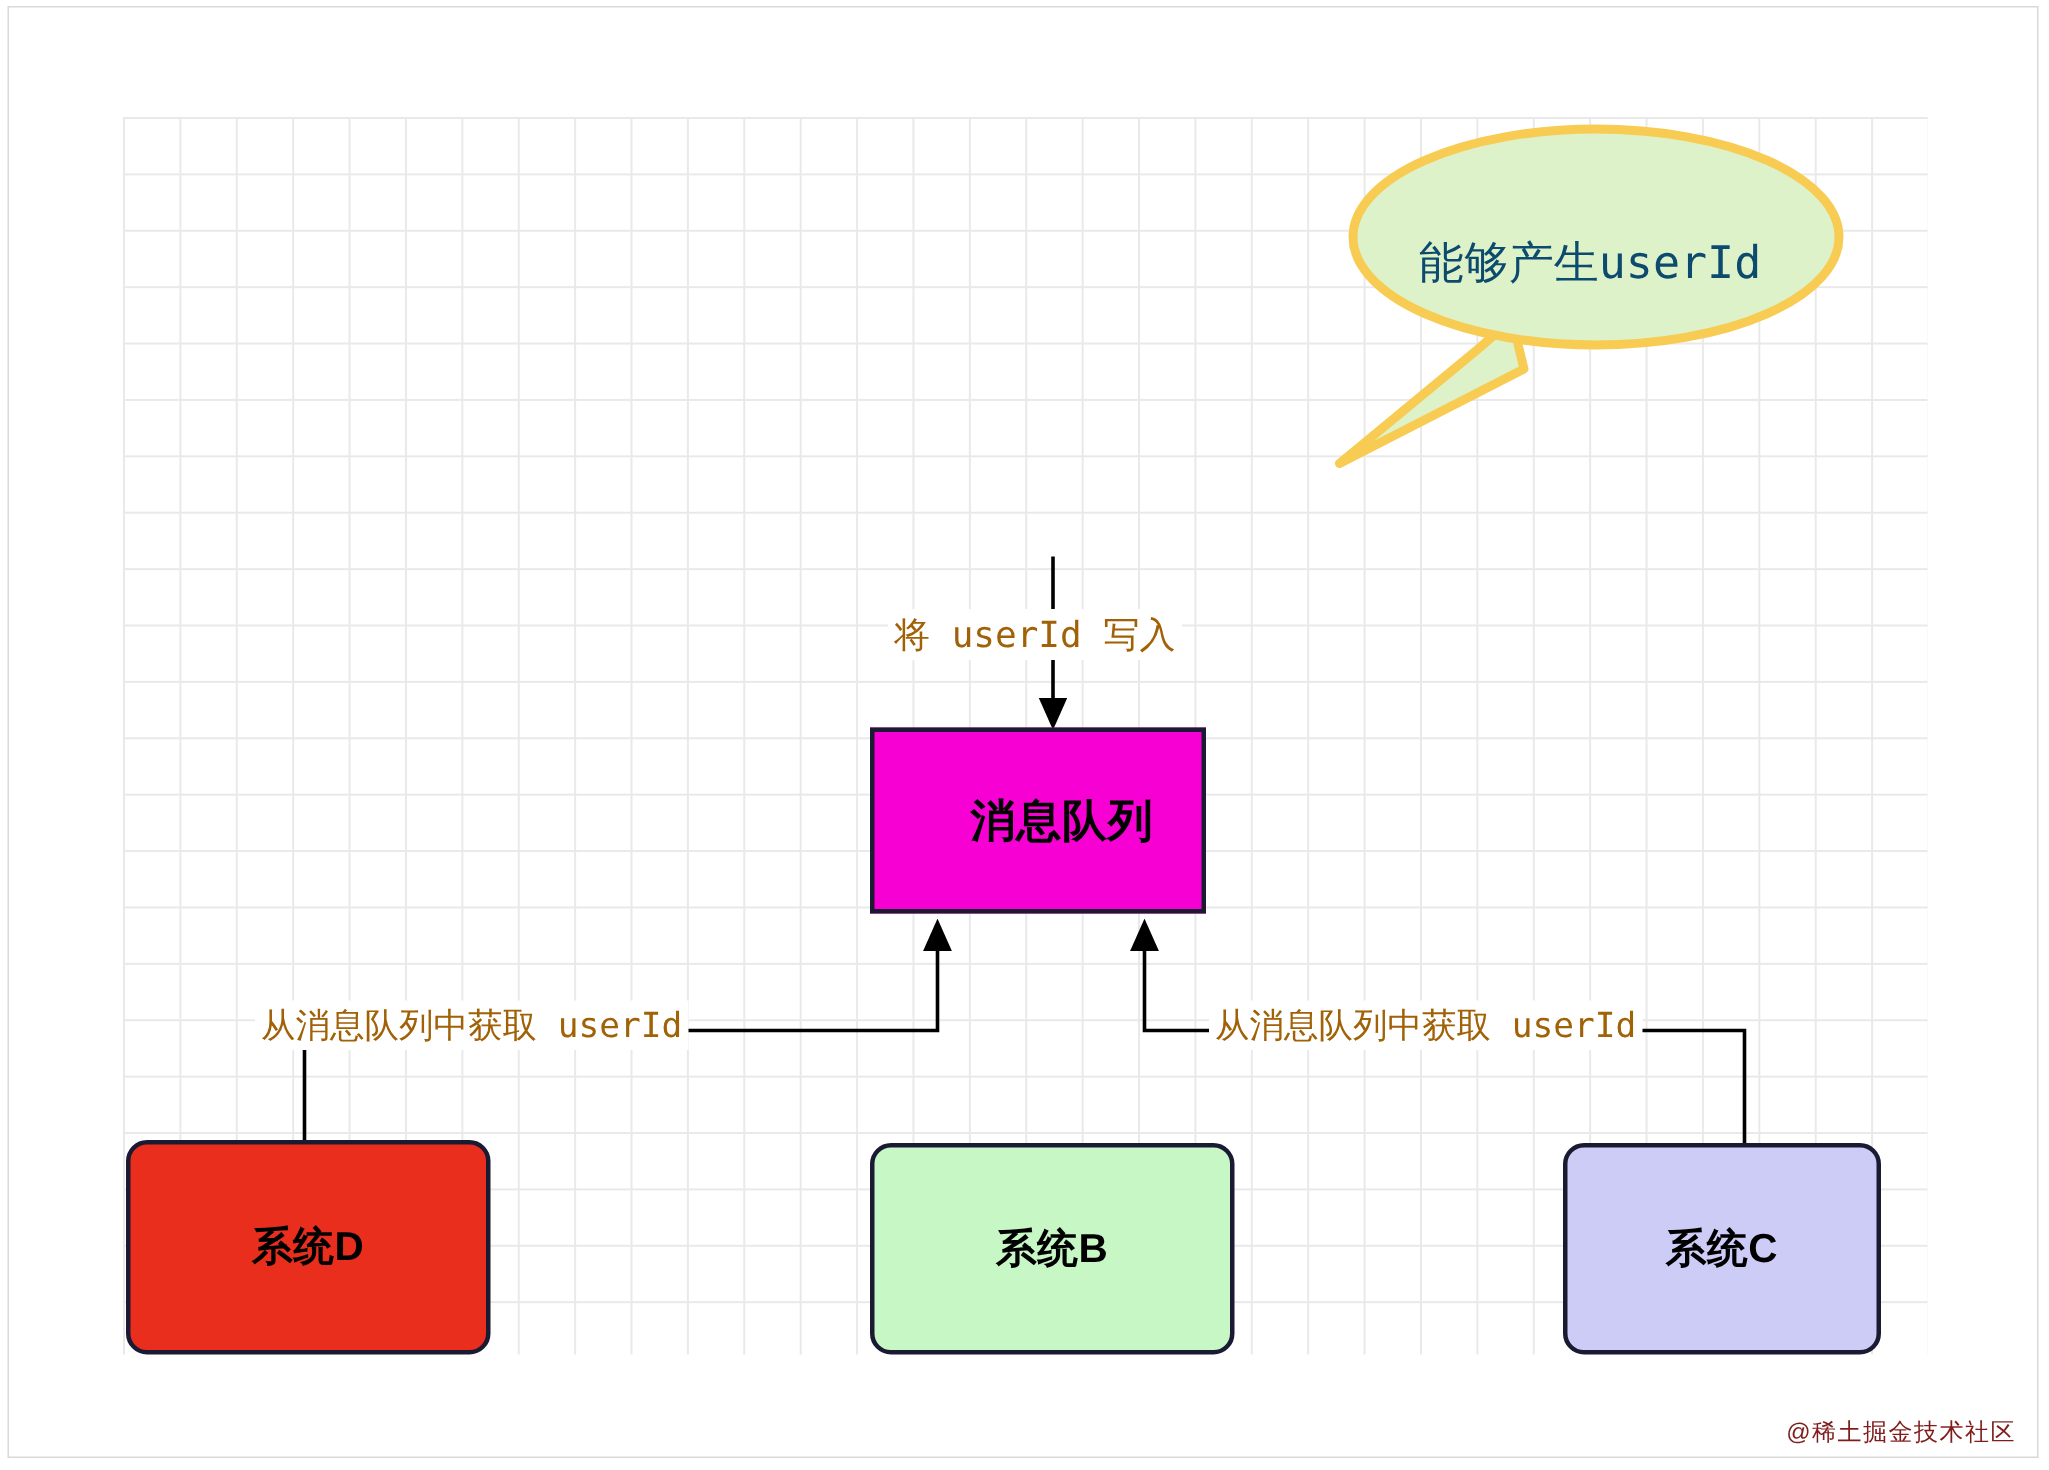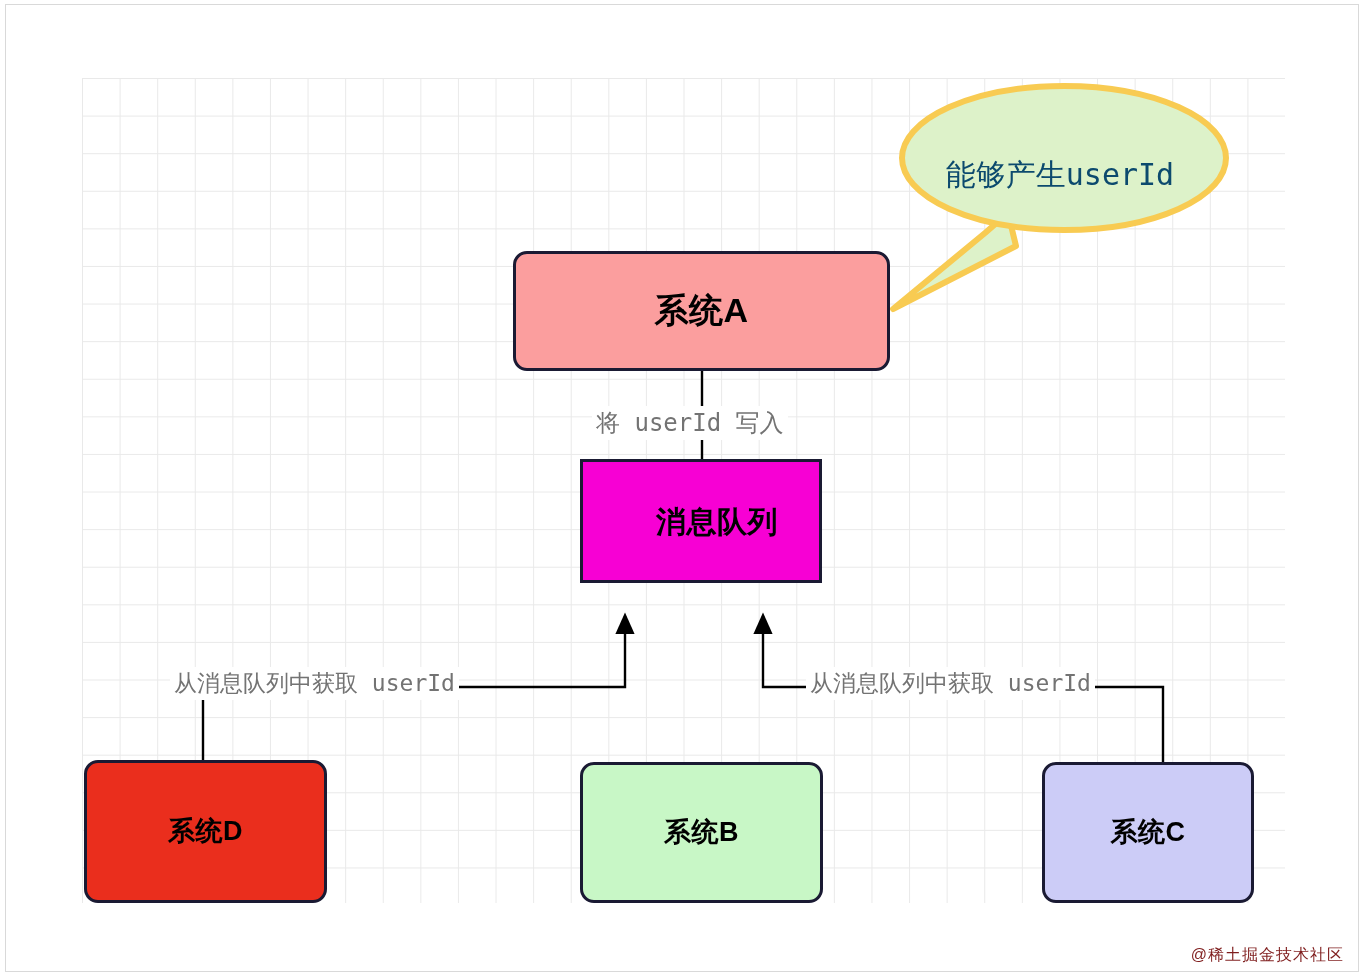--- a/index.html
+++ b/index.html
@@ -66,21 +66,21 @@
     letter-spacing: 0.5px;
     line-height: 1.1;
   }
   #node-system-a {
     left: 513px; top: 251px; width: 377px; height: 120px;
     background: #fb9e9e;
     border-radius: 14px;
   }
   #node-system-a .node-label { font-size: 34px; }
   #node-queue {
-    left: 580px; top: 459px; width: 242px; height: 124px;
+    left: 580px; top: 485px; width: 224px; height: 124px;
     background: #f700d4;
     border-radius: 0;
     padding-left: 32px;
   }
   #node-queue .node-label { font-size: 30px; }
   #node-system-d {
     left: 84px; top: 760px; width: 243px; height: 143px;
     background: #ea2e1d;
     border-radius: 14px;
   }
@@ -109,21 +109,21 @@
     color: #0c4a6e;
     font-family: "DejaVu Sans Mono", "Liberation Mono", monospace;
     pointer-events: none;
     margin-top: 20px;
   }
 
   
   .edge-label {
     position: absolute;
     background: #ffffff;
-    color: #737373;
+    color: #a16207;
     font-family: "DejaVu Sans Mono", "Liberation Mono", monospace;
     white-space: nowrap;
     padding: 1px 4px;
   }
   #edge-label-write {
     left: 592px; top: 406px;
     font-size: 24px;
   }
   #edge-label-consume-d {
     left: 170px; top: 667px;
@@ -173,23 +173,20 @@
     </g>
 
     <g>
       <path d="M1008,213 L1016,246 L893,309 L985,233 Z" fill="#ddf2c9" stroke="#f8cb52" stroke-width="6" stroke-linejoin="round"></path>
       <ellipse cx="1064" cy="158" rx="162" ry="72" fill="#ddf2c9" stroke="#f8cb52" stroke-width="6"></ellipse>
     </g>
   </svg>
 
   <div id="callout-text">能够产生userId</div>
 
-  <div class="node" id="node-system-a">
-    <span class="node-label">系统A</span>
-  </div>
 
   <div class="node" id="node-queue">
     <span class="node-label">消息队列</span>
   </div>
 
   <div class="node" id="node-system-d">
     <span class="node-label">系统D</span>
   </div>
 
   <div class="node" id="node-system-b">

